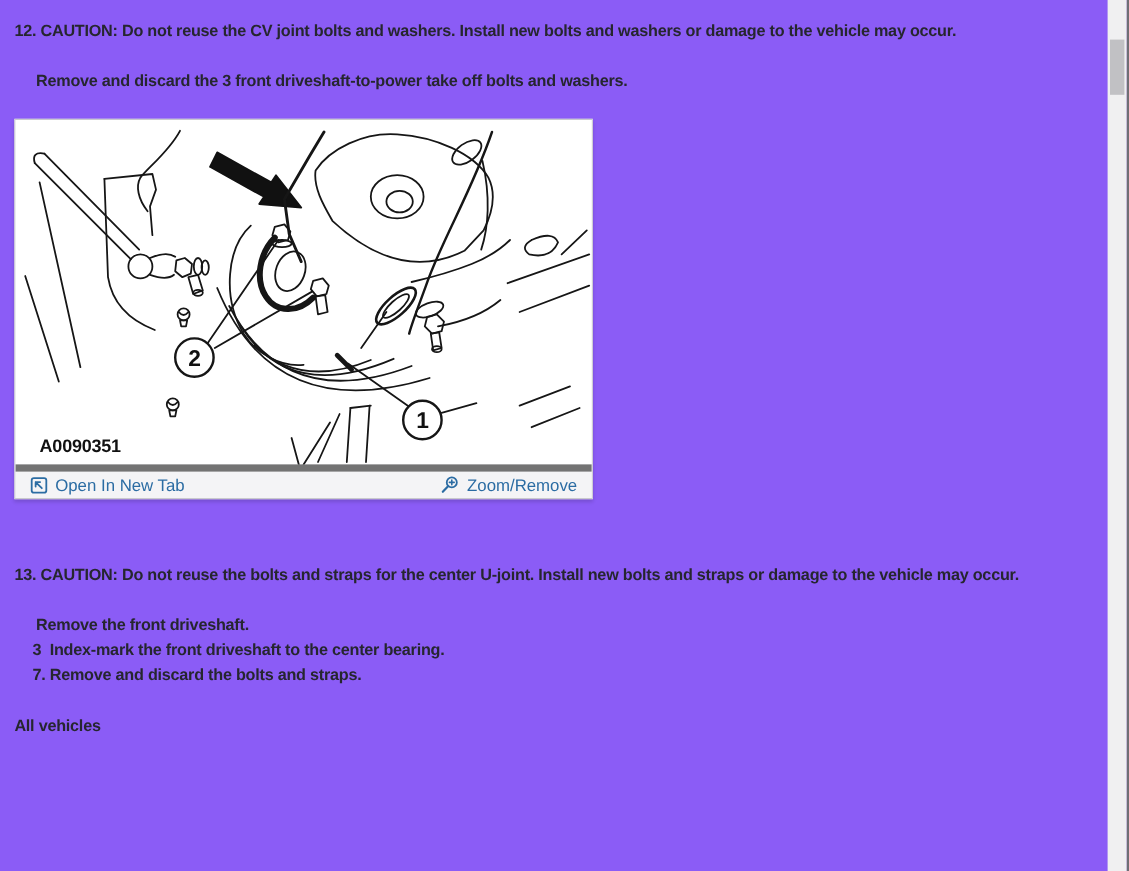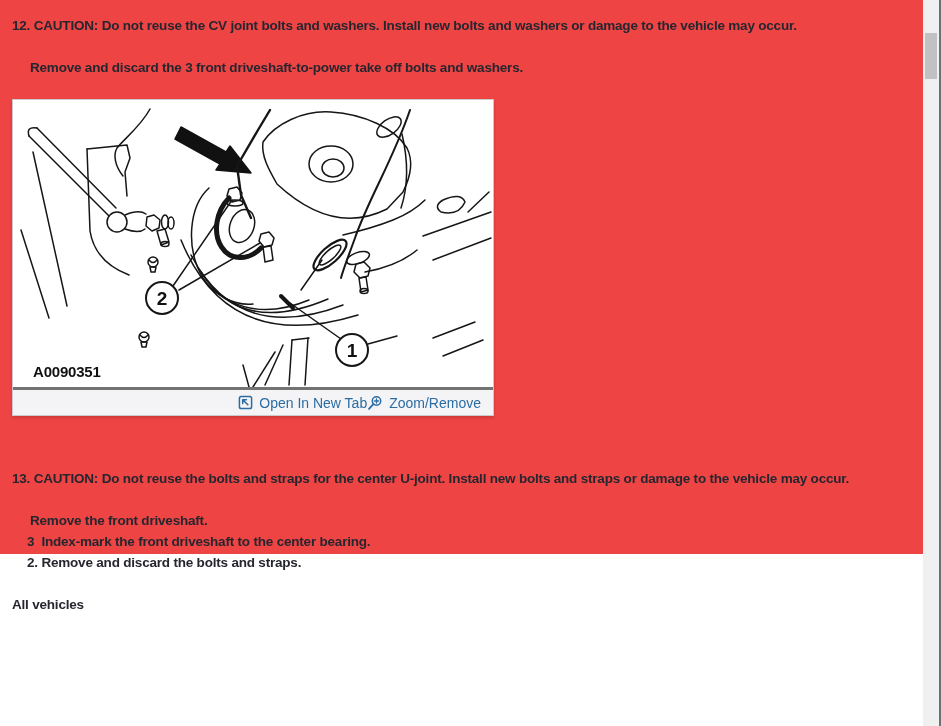--- a/index.html
+++ b/index.html
@@ -1,18 +1,18 @@
 <!DOCTYPE html>
 <html><head>
 <meta charset="utf-8">
 <style>
   * { margin:0; padding:0; box-sizing:border-box; }
   html,body { width:941px; height:726px; background:#ffffff; overflow:hidden;
     font-family:"Liberation Sans", sans-serif; }
-  .page { position:relative; width:941px; height:554px; background:#ef4444; }
+  .page { position:relative; width:941px; height:726px; background:#8b5cf6; }
 
   .content {
     position:absolute; left:0; top:0; width:923px; height:726px;
     padding:15px 12px 0 12px; overflow:hidden;
     color:#26262f; font-weight:bold; font-size:13.5px; line-height:21px;
     letter-spacing:-0.2px;
   }
   .para { margin:0 0 21px 0; }
   .indent { text-indent:18px; }
   .tight { margin-bottom:0;margin-top:19px; }
@@ -20,22 +20,22 @@
   .substep-last { margin-bottom:21px; }
 
   
   .figure-card {
     width:482px; margin:11px 0 52px 0;
     border:1px solid #c9c9ce; background:#fff;
     box-shadow:0 2px 3px rgba(0,0,0,0.15);
   }
   .figure-area { width:480px; height:287px; background:#fff; display:block; }
   .figure-footer {
-    height:28px; background:#f4f4f6; border-top:3px solid #737373;
-    display:flex; align-items:center; justify-content:flex-end;
+    height:28px; background:#f4f4f6; border-top:6px solid #737373;
+    display:flex; align-items:center; justify-content:space-between;
     padding:0 12px;
   }
   .fig-link {
     display:flex; align-items:center; gap:6px;
     color:#2b6ca3; font-size:14px; font-weight:normal; letter-spacing:0;
     text-decoration:none; cursor:pointer; line-height:1;
   }
   .fig-link svg { display:block; }
 
   
@@ -176,21 +176,21 @@
             <path d="M7.5,6 L11.5,6 M9.5,4 L9.5,8" stroke="#2b6ca3" stroke-width="1.3" stroke-linecap="round"></path>
           </svg>
           <span>Zoom/Remove</span>
         </a>
       </div>
     </div>
 
     <div class="para">13. CAUTION: Do not reuse the bolts and straps for the center U-joint. Install new bolts and straps or damage to the vehicle may occur.</div>
     <div class="para indent tight">Remove the front driveshaft.</div>
     <div class="substep">3  Index-mark the front driveshaft to the center bearing.</div>
-    <div class="substep substep-last">2. Remove and discard the bolts and straps.</div>
+    <div class="substep substep-last">7. Remove and discard the bolts and straps.</div>
     <div class="para">All vehicles</div>
 
   </div>
 
   <div class="scrollbar-track">
     <div class="scrollbar-thumb"></div>
   </div>
   <div class="window-edge"></div>
 </div>
 

